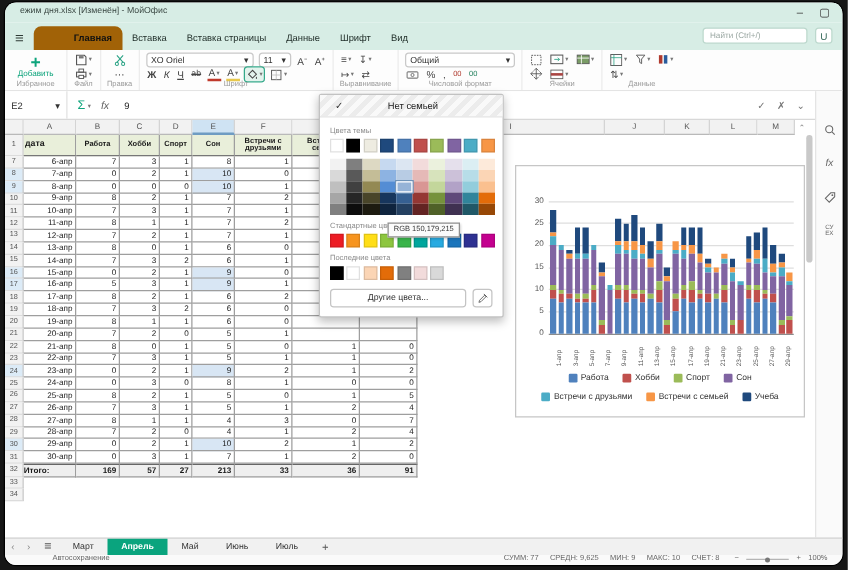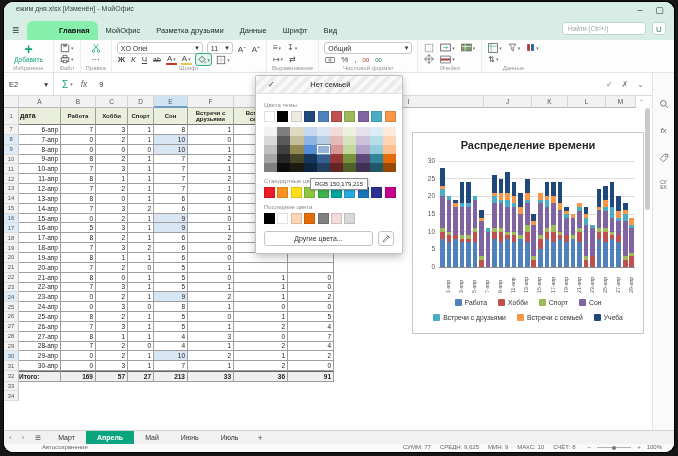--- a/index.html
+++ b/index.html
@@ -10,21 +10,21 @@
   
   .titlebar{position:absolute;left:0;top:0;width:100%;height:16px;background:#d7ede5;}
   .titlebar .title{position:absolute;left:12px;top:3px;font-size:7px;color:#3c4a45;white-space:nowrap;}
   .winctl{position:absolute;right:10px;top:1px;display:flex;gap:13px;font-size:9px;color:#333;}
   .winctl span{cursor:default;line-height:14px;}
   
   .menubar{position:absolute;left:0;top:16px;width:100%;height:22px;background:#d7ede5;display:flex;align-items:flex-end;}
   .hamburger{font-size:12px;color:#2e3a35;margin:0 8px 3px 8px;}
   .mtabs{display:flex;align-items:flex-end;height:100%;}
   .mtab{font-size:7.5px;color:#22302b;padding:5px 8px 5px;white-space:nowrap;}
-  .mtab.active{background:#86efac;border-radius:6px 6px 0 0;font-weight:bold;color:#111;padding-left:32px;}
+  .mtab.active{background:#a16207;border-radius:6px 6px 0 0;font-weight:bold;color:#111;padding-left:32px;}
   .searchbox{position:absolute;right:28px;top:4px;width:84px;height:13px;background:#fff;
     border:1px solid #bcd8cd;border-radius:3px;font-size:6.5px;color:#9aa7a2;padding:2px 0 0 5px;}
   .account{position:absolute;right:8px;top:4px;width:14px;height:13px;background:#fff;border-radius:3px;
     font-size:8px;color:#3c6e5f;text-align:center;line-height:13px;border:1px solid #bcd8cd;}
   
   .toolbar{position:absolute;left:0;top:38px;width:100%;height:33px;background:#fdfdfd;
     border-bottom:1px solid #e4e4e4;display:flex;}
   .tgroup{display:flex;flex-direction:column;padding:2px 5px 0;border-right:1px solid #ececec;}
   .trow{display:flex;align-items:center;gap:4px;height:12px;}
   .tool{font-size:8px;color:#444;display:inline-flex;align-items:center;gap:1px;padding:0 1px;height:11px;}
@@ -137,22 +137,22 @@
     <div class="winctl">
       <span>–</span>
       <span>▢</span>
     </div>
   </div>
 
   <div class="menubar">
     <span class="hamburger">≡</span>
     <div class="mtabs" id="menu-tabs">
         <div class="mtab active">Главная</div>
-        <div class="mtab">МойОфис</div>
-        <div class="mtab">Разметка друзьями</div>
+        <div class="mtab">Вставка</div>
+        <div class="mtab">Вставка страницы</div>
         <div class="mtab">Данные</div>
         <div class="mtab">Шрифт</div>
         <div class="mtab">Вид</div>
       </div>
     <div class="searchbox">Найти (Ctrl+/)</div>
     <div class="account">U</div>
   </div>
 
   <div class="toolbar">
     <div class="tgroup" style="width:50px;align-items:center;">
@@ -699,21 +699,20 @@
         </div>
         <div class="gr" style="height: 9.85px;">
           <div class="rh" style="width: 15px;">34</div>
         </div>
       </div>
   </div>
   <span class="collapse">⌃</span>
   <div class="vscroll"></div>
 
   <div class="chart-card">
-    <div class="chart-title">Распределение времени</div>
     <div class="plot" id="plot">
         <div class="gline axis" style="top: 105.5px;"></div>
         <div class="gline" style="top: 87.8333px;"></div>
         <div class="gline" style="top: 70.1667px;"></div>
         <div class="gline" style="top: 52.5px;"></div>
         <div class="gline" style="top: 34.8333px;"></div>
         <div class="gline" style="top: 17.1667px;"></div>
         <div class="gline" style="top: -0.5px;"></div>
         <div class="bar" style="left: 1px;">
           <div class="seg" style="height: 28.2667px; background: rgb(79, 129, 189);"></div>

